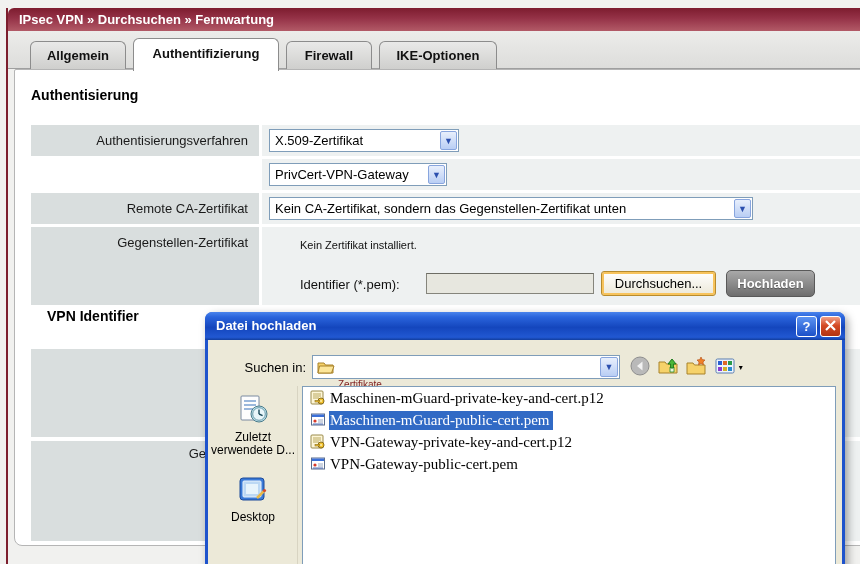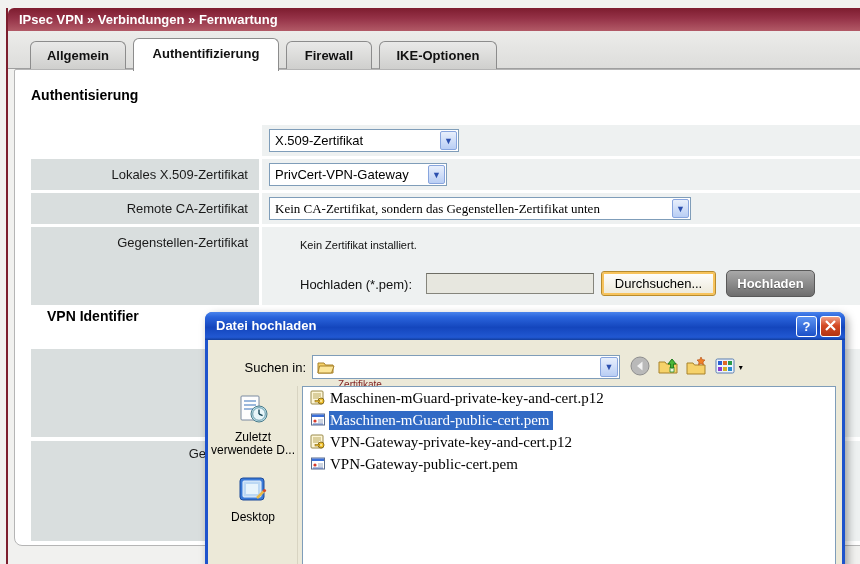--- a/index.html
+++ b/index.html
@@ -43,21 +43,21 @@
   .r4{top:157px;height:78px;}
   .vr1{top:279px;height:88px;} .vr2{top:371px;height:100px;}
 
   
   .xpselect{position:absolute;left:7px;top:4px;height:23px;background:#fff;
     border:1px solid #7f9db9;font-size:13px;color:#000;cursor:pointer;}
   .xpselect .txt{position:absolute;left:5px;top:3px;right:22px;white-space:nowrap;overflow:hidden;}
   .xpselect .arrow{position:absolute;right:1px;top:1px;bottom:1px;width:17px;
     background:linear-gradient(180deg,#e8effc,#b9cef4);border:1px solid #88a5de;border-radius:2px;
     font-size:9px;color:#2b4fae;text-align:center;line-height:18px;}
-  .w1{width:190px;} .w2{width:178px;} .w3{width:422px;font-family:Liberation Serif, serif;}
+  .w1{width:190px;} .w2{width:178px;} .w3{width:484px;}
 
   .status-line{position:absolute;left:38px;top:12px;font-size:11px;color:#111;}
   .file-label{position:absolute;left:38px;top:50px;font-size:13px;color:#111;}
   .file-input{position:absolute;left:164px;top:46px;width:168px;height:21px;background:#e7e7df;
     border:1px solid #85857c;border-top-color:#6d6d64;font-size:13px;padding:0 4px;font-family:"Liberation Sans",sans-serif;}
   .btn-browse{position:absolute;left:339px;top:44px;width:115px;height:25px;
     background:linear-gradient(180deg,#ffffff,#ece8d8);border:1px solid #b68b2e;border-radius:3px;
     box-shadow:inset 0 0 0 2px #f7c35c;font-size:13px;color:#000;cursor:pointer;font-family:"Liberation Sans",sans-serif;}
   .btn-upload{position:absolute;left:464px;top:43px;width:89px;height:27px;
     background:linear-gradient(180deg,#a9a9a9,#6e6e6e);border:1px solid #595959;border-radius:5px;
@@ -170,45 +170,45 @@
       <circle cx="27.5" cy="16.5" r="1.6" fill="#d84a2a"></circle>
     </symbol>
   </defs>
 </svg>
 
 <div class="stage">
 
   <div class="left-rule"></div>
 
   <div class="crumb-bar">
-    <span>IPsec VPN » Verbindungen » Fernwartung</span>
+    <span>IPsec VPN » Durchsuchen » Fernwartung</span>
   </div>
 
   <div class="tabstrip">
     <div class="tab t0">Allgemein</div>
     <div class="tab t1 active">Authentifizierung</div>
     <div class="tab t3">IKE-Optionen</div>
     <div class="tab t2">Firewall</div>
   </div>
 
   <div class="panel">
 
     <h2 class="sec-title h-auth">Authentisierung</h2>
 
     <div class="row r1">
+      <div class="lbl-cell">Authentisierungsverfahren</div>
       <div class="val-cell">
         <div class="xpselect w1">
           <span class="txt">X.509-Zertifikat</span>
           <span class="arrow">▼</span>
         </div>
       </div>
     </div>
 
     <div class="row r2">
-      <div class="lbl-cell">Lokales X.509-Zertifikat</div>
       <div class="val-cell">
         <div class="xpselect w2">
           <span class="txt">PrivCert-VPN-Gateway</span>
           <span class="arrow">▼</span>
         </div>
       </div>
     </div>
 
     <div class="row r3">
       <div class="lbl-cell">Remote CA-Zertifikat</div>
@@ -217,21 +217,21 @@
           <span class="txt">Kein CA-Zertifikat, sondern das Gegenstellen-Zertifikat unten</span>
           <span class="arrow">▼</span>
         </div>
       </div>
     </div>
 
     <div class="row r4">
       <div class="lbl-cell">Gegenstellen-Zertifikat</div>
       <div class="val-cell">
         <div class="status-line">Kein Zertifikat installiert.</div>
-        <div class="file-label">Hochladen (*.pem):</div>
+        <div class="file-label">Identifier (*.pem):</div>
         <input class="file-input" type="text" value="" style="">
         <button class="btn-browse">Durchsuchen...</button>
         <button class="btn-upload">Hochladen</button>
       </div>
     </div>
 
     <h2 class="sec-title h-vpn">VPN Identifier</h2>
 
     <div class="row vr1">
       <div class="lbl-cell"></div>

